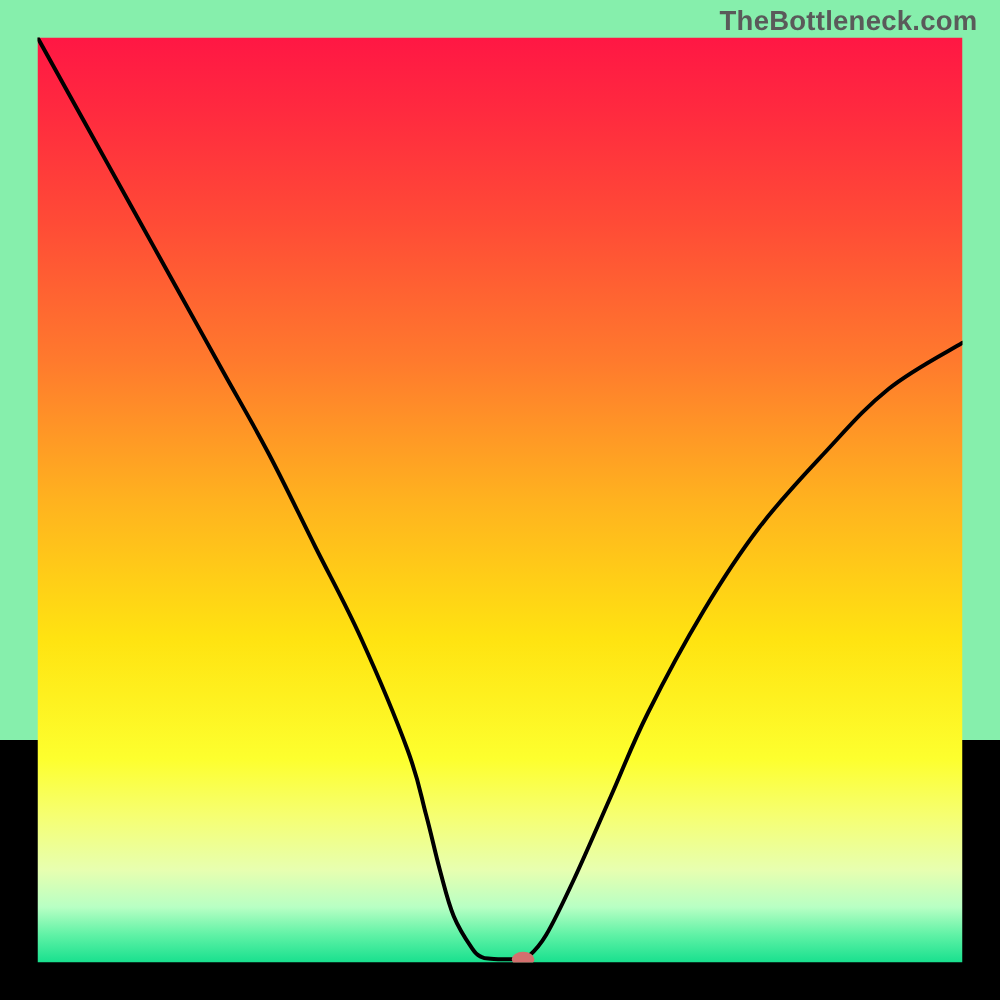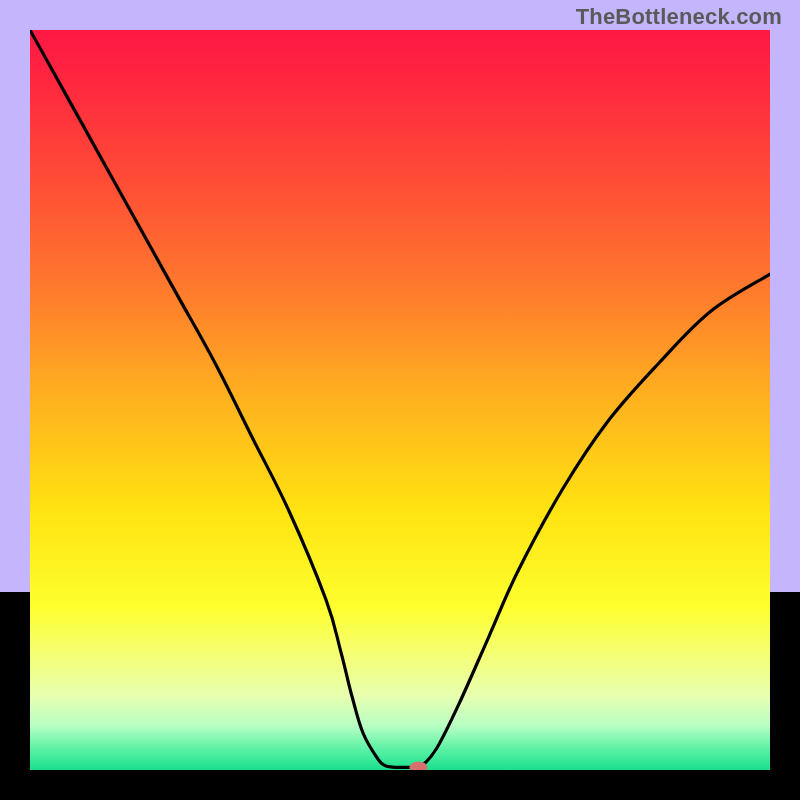--- a/index.html
+++ b/index.html
@@ -1,21 +1,21 @@
 <!DOCTYPE html>
 <html><head>
 <meta charset="utf-8">
 <style>
   * { margin: 0; padding: 0; box-sizing: border-box; }
   html, body { width: 800px; height: 800px; overflow: hidden; background: #000; }
   .frame {
     position: relative;
     width: 800px;
     height: 592px;
-    background: #c4b5fd;
+    background: #86efac;
   }
   .watermark {
     position: absolute;
     top: 4px;
     right: 18px;
     font-family: Arial, Helvetica, sans-serif;
     font-size: 22px;
     font-weight: 600;
     color: #5a5a5a;
     letter-spacing: 0.2px;

